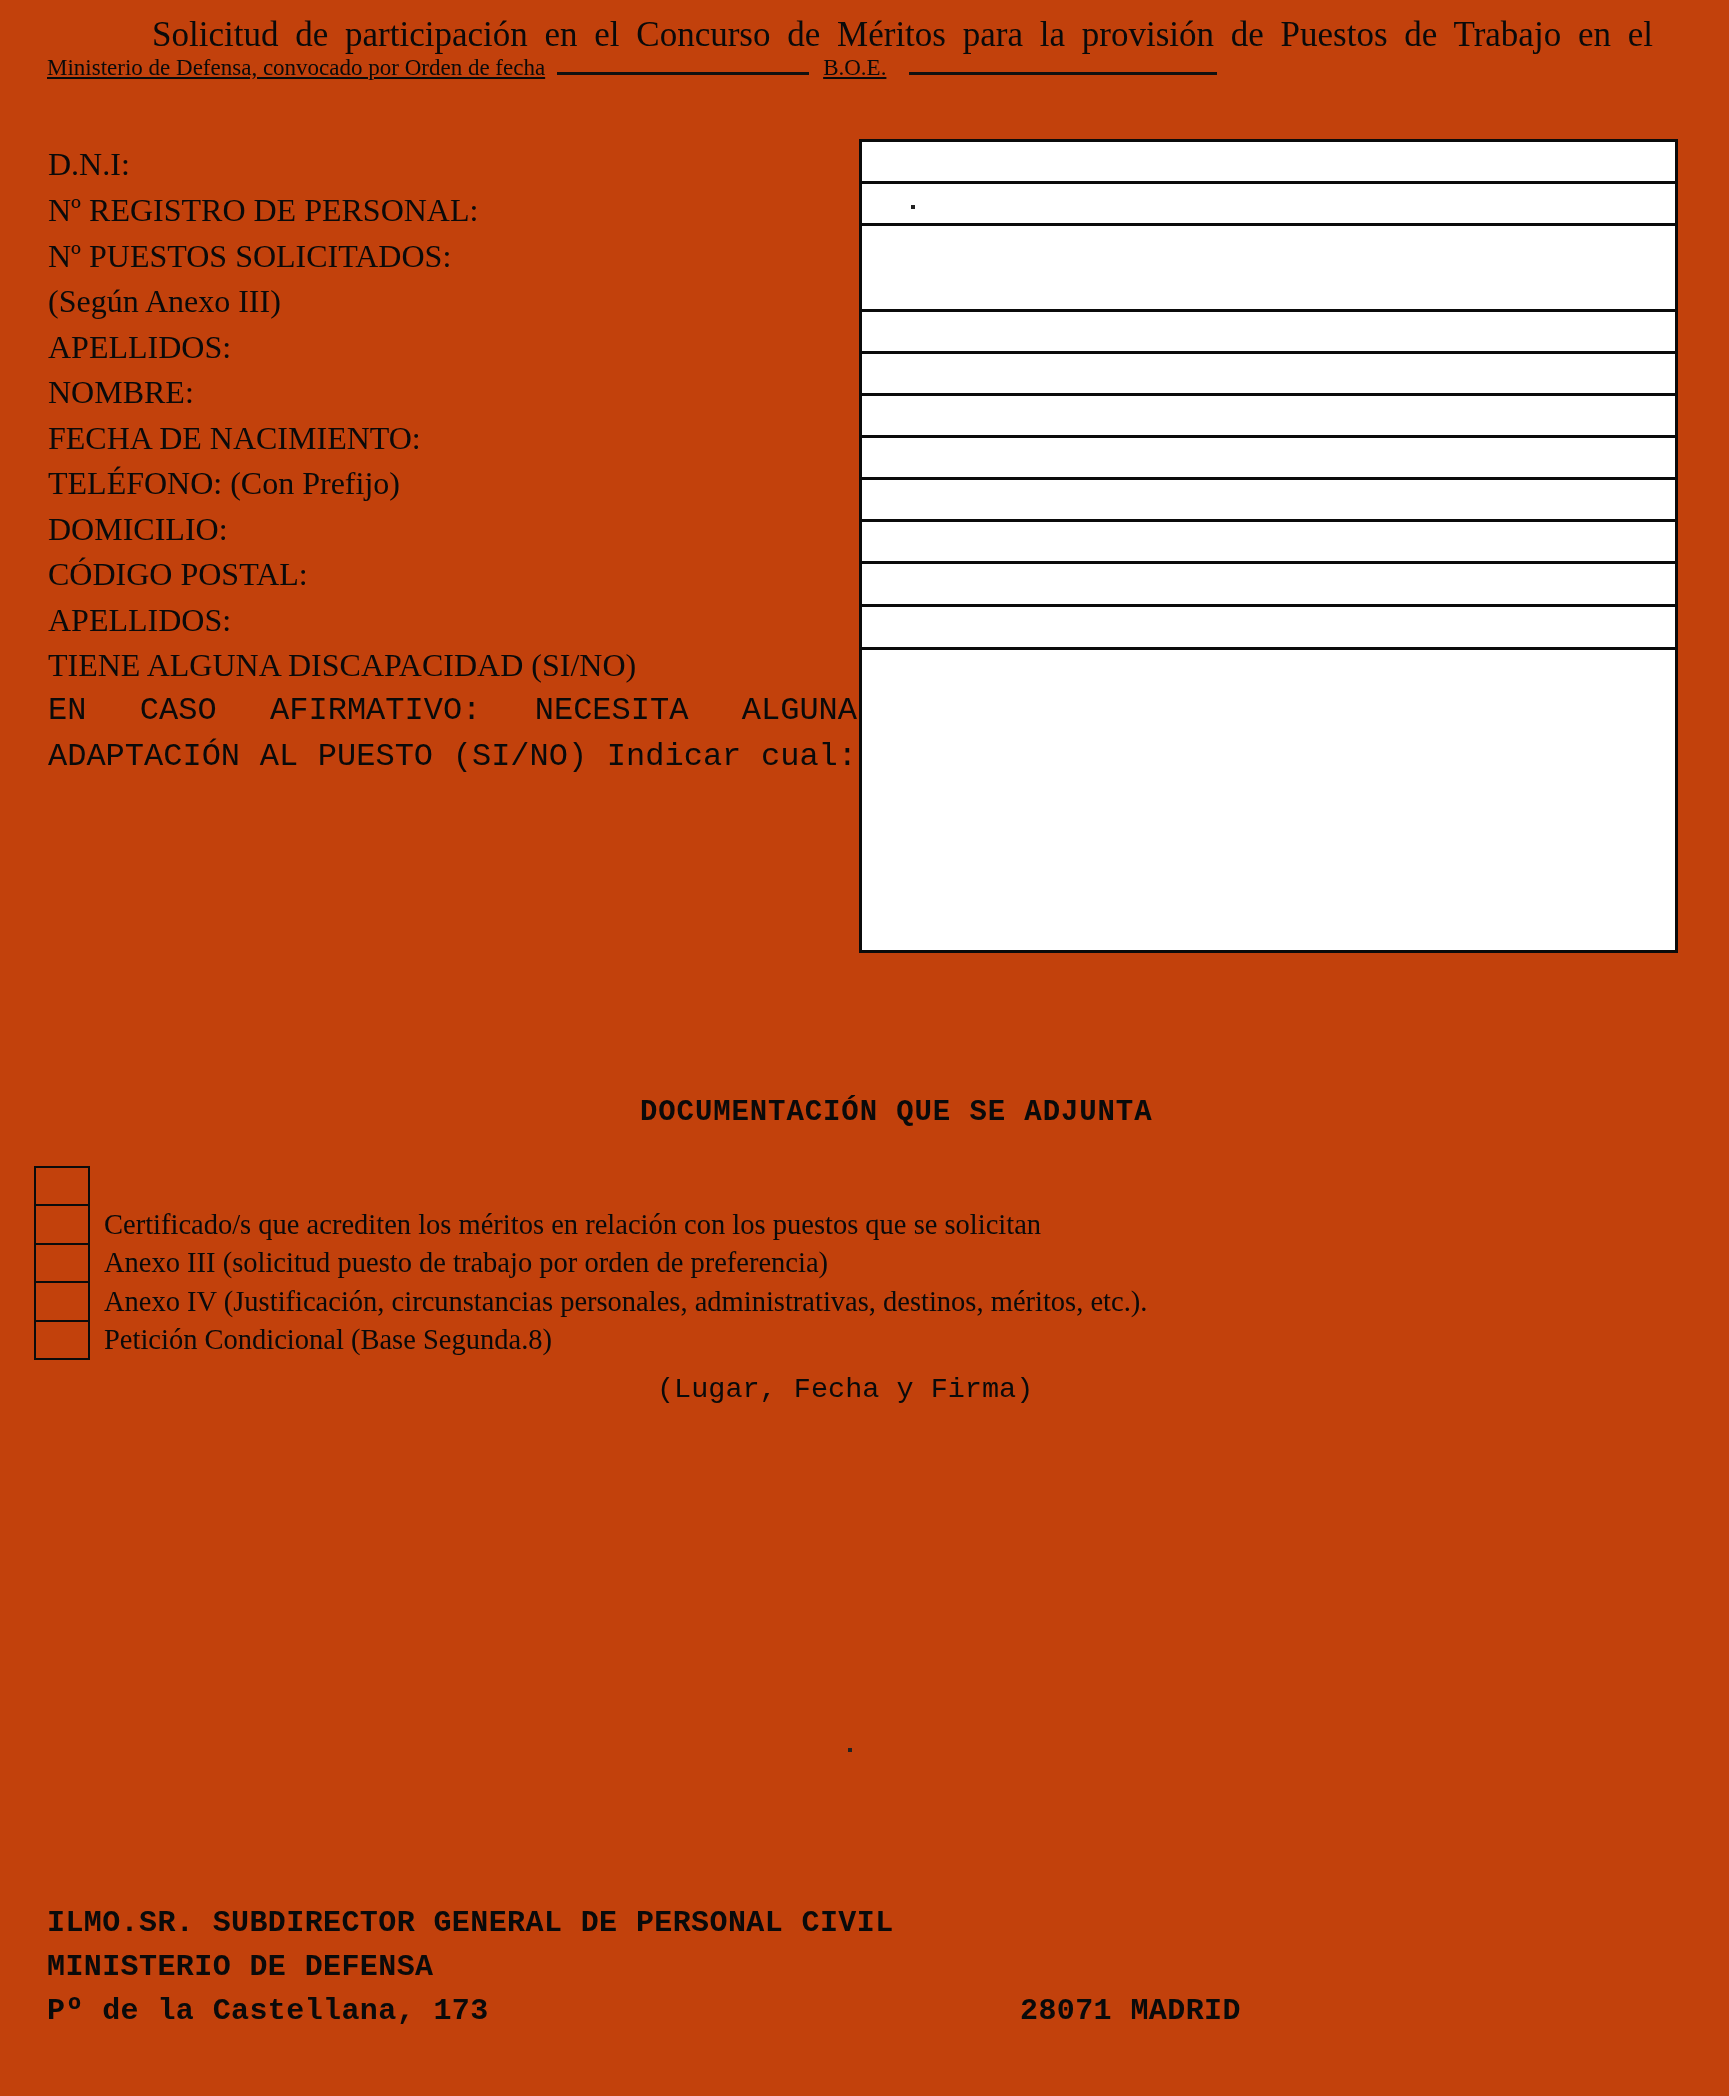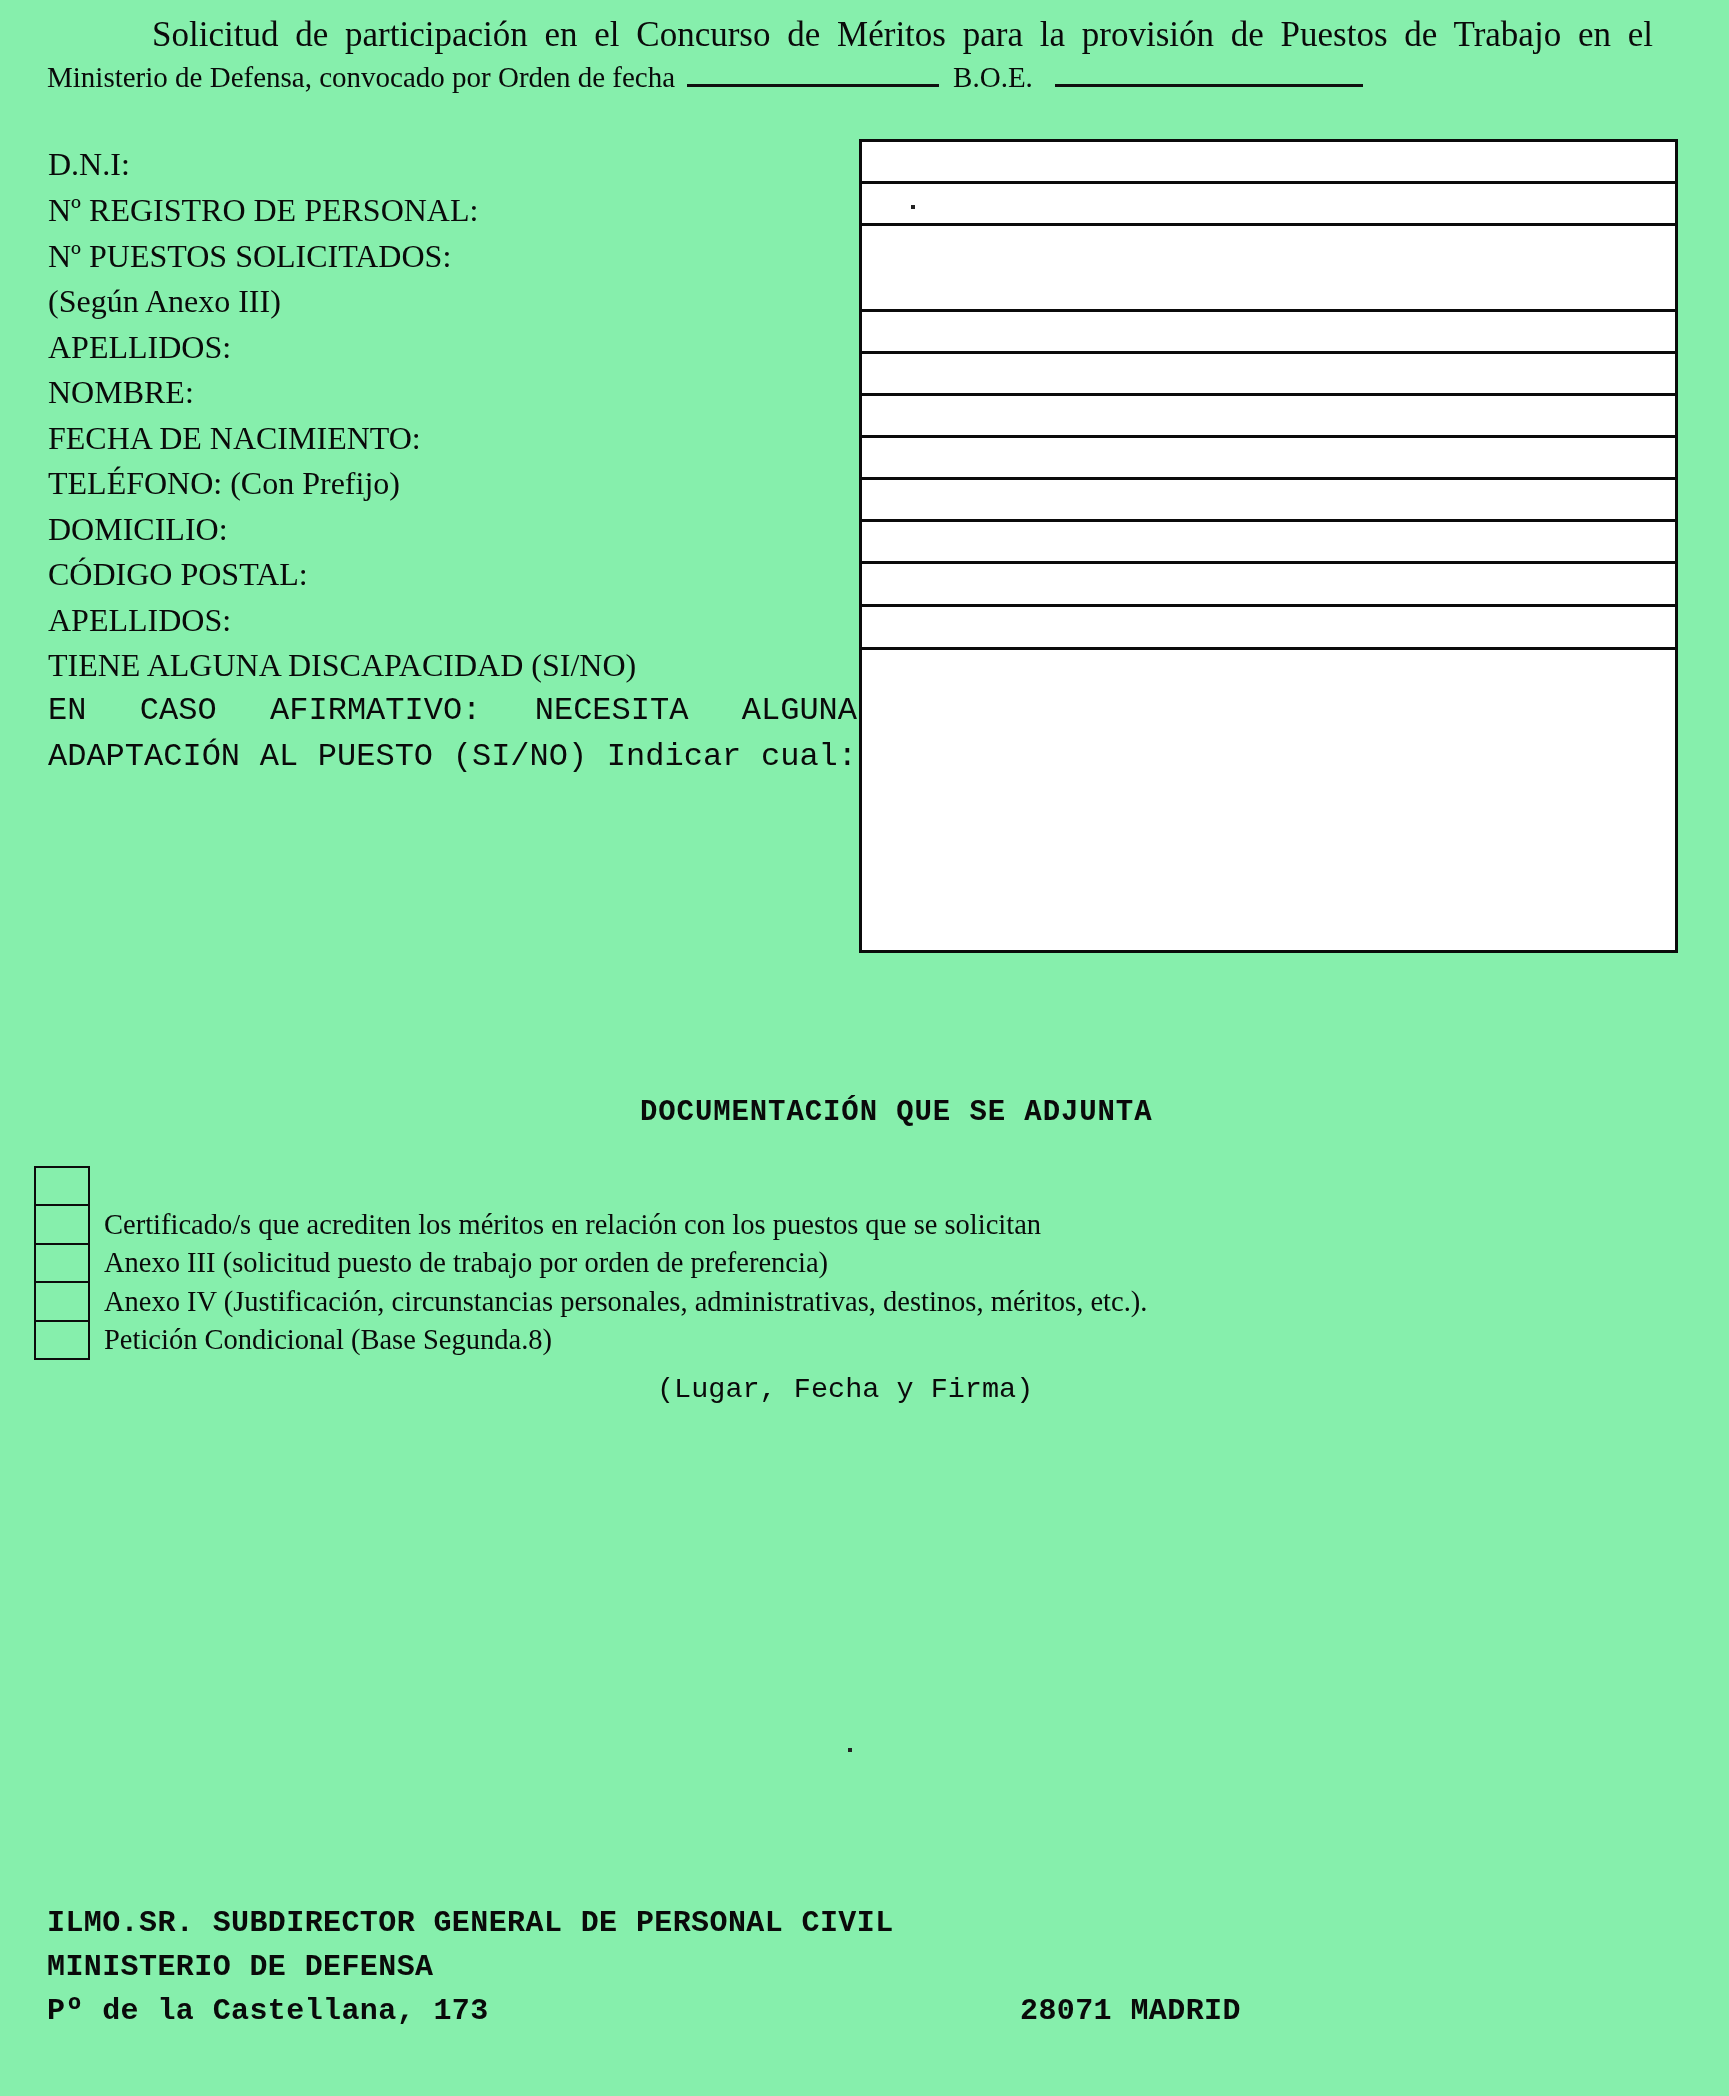--- a/index.html
+++ b/index.html
@@ -1,33 +1,33 @@
 <!DOCTYPE html>
 <html style="font-size:14px"><head>
 <meta charset="utf-8">
 <style>
   html,body{margin:0;padding:0;background:#777;}
   .page{
     position:relative;
     width:1729px;height:2097px;
-    background:#86efac;
+    background:#c2410c;
     font-family:"Liberation Serif", serif;
     color:#0a0a0a;
     overflow:hidden;
   }
   
   .title-line1{
     position:absolute;left:152px;top:14px;width:1501px;
     font-size:35px;line-height:42px;
     text-align:justify;text-align-last:justify;
     white-space:nowrap;
   }
   .title-line2{
-    position:absolute;left:47px;top:55px;width:1643px;
-    font-size:29px;line-height:42px;white-space:nowrap;
+    position:absolute;left:47px;top:43px;width:1643px;
+    font-size:23px;line-height:42px;white-space:nowrap;text-decoration:underline;
   }
   .blank-line{
     display:inline-block;height:29px;vertical-align:baseline;
     border-bottom:3.5px solid #101010;
   }
   .blank-fecha{width:252px;margin-left:12px;margin-right:14px;}
   .blank-boe{width:308px;margin-left:22.5px;}
   
   .flabel{
     position:absolute;left:48px;

